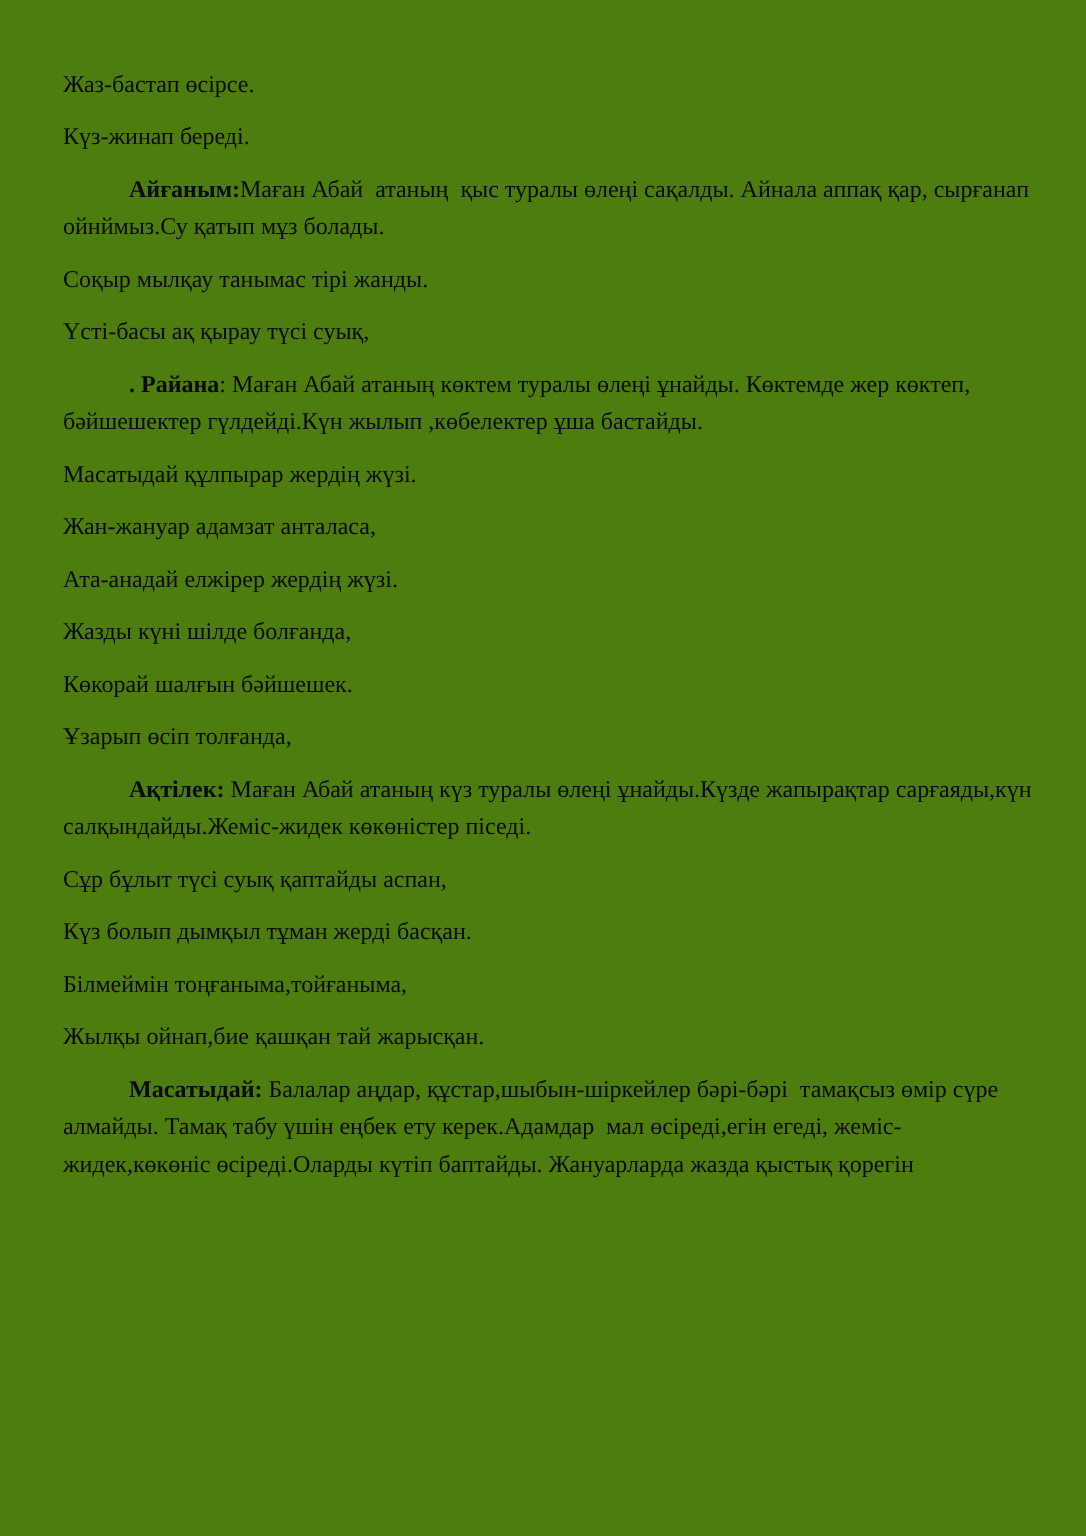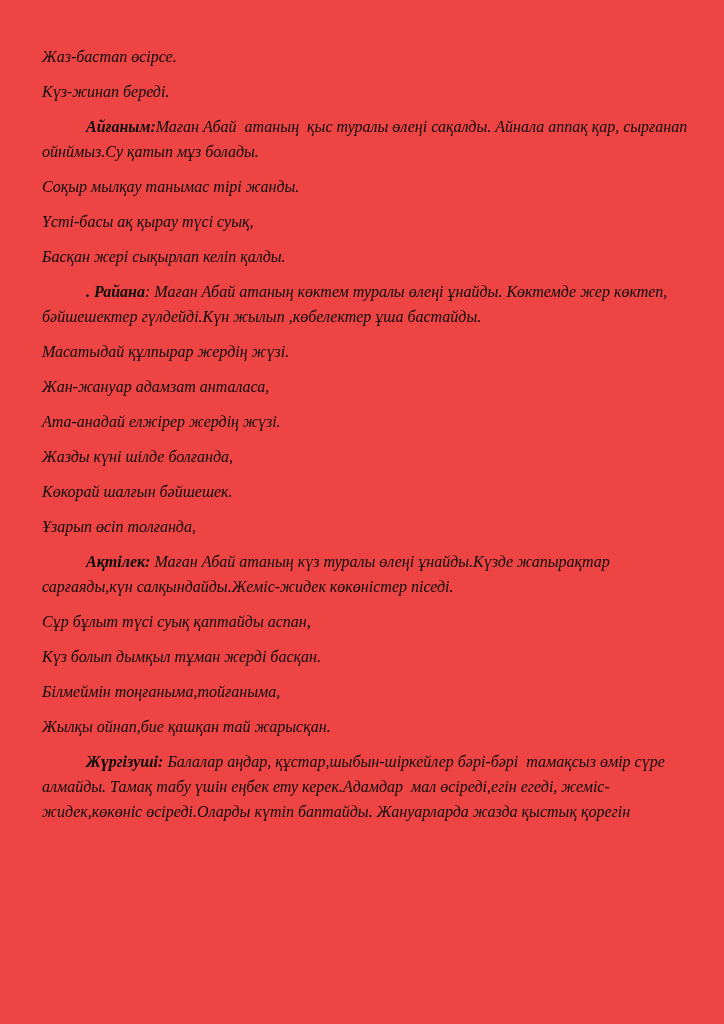--- a/index.html
+++ b/index.html
@@ -4,56 +4,54 @@
 <style>
   html, body {
     margin: 0;
     padding: 0;
     background: #ffffff;
   }
   .page {
     width: 724px;
     height: 1024px;
     box-sizing: border-box;
-    background: #ef4444;
+    background: #4d7c0f;
     color: #0b0b0b;
     padding: 44px 34px 0 42px;
     font-family: "Liberation Serif", "DejaVu Serif", serif;
     font-size: 16px;
     line-height: 25px;
     overflow: hidden;
-    font-style: italic;
   }
   .page p {
     margin: 0 0 10px 0;
     white-space: pre-wrap;
   }
   .page b {
     font-weight: bold;
     margin-left: 44px;
   }
 </style>
 </head>
 <body>
 
 <div class="page">
   <div>
       <p><span>Жаз-бастап өсірсе.</span></p>
       <p><span>Күз-жинап береді.</span></p>
       <p><b>Айғаным:</b><span>Маған Абай  атаның  қыс туралы өлеңі сақалды. Айнала аппақ қар, сырғанап ойнймыз.Су қатып мұз болады.</span></p>
       <p><span>Соқыр мылқау танымас тірі жанды.</span></p>
       <p><span>Үсті-басы ақ қырау түсі суық,</span></p>
-      <p><span>Басқан жері сықырлап келіп қалды.</span></p>
       <p><b>. Райана</b><span>: Маған Абай атаның көктем туралы өлеңі ұнайды. Көктемде жер көктеп, бәйшешектер гүлдейді.Күн жылып ,көбелектер ұша бастайды.</span></p>
       <p><span>Масатыдай құлпырар жердің жүзі.</span></p>
       <p><span>Жан-жануар адамзат анталаса,</span></p>
       <p><span>Ата-анадай елжірер жердің жүзі.</span></p>
       <p><span>Жазды күні шілде болғанда,</span></p>
       <p><span>Көкорай шалғын бәйшешек.</span></p>
       <p><span>Ұзарып өсіп толғанда,</span></p>
       <p><b>Ақтілек:</b><span> Маған Абай атаның күз туралы өлеңі ұнайды.Күзде жапырақтар сарғаяды,күн салқындайды.Жеміс-жидек көкөністер піседі.</span></p>
       <p><span>Сұр бұлыт түсі суық қаптайды аспан,</span></p>
       <p><span>Күз болып дымқыл тұман жерді басқан.</span></p>
       <p><span>Білмеймін тоңғаныма,тойғаныма,</span></p>
       <p><span>Жылқы ойнап,бие қашқан тай жарысқан.</span></p>
-      <p><b>Жүргізуші:</b><span> Балалар аңдар, құстар,шыбын-шіркейлер бәрі-бәрі  тамақсыз өмір сүре алмайды. Тамақ табу үшін еңбек ету керек.Адамдар  мал өсіреді,егін егеді, жеміс-жидек,көкөніс өсіреді.Оларды күтіп баптайды. Жануарларда жазда қыстық қорегін</span></p>
+      <p><b>Масатыдай:</b><span> Балалар аңдар, құстар,шыбын-шіркейлер бәрі-бәрі  тамақсыз өмір сүре алмайды. Тамақ табу үшін еңбек ету керек.Адамдар  мал өсіреді,егін егеді, жеміс-жидек,көкөніс өсіреді.Оларды күтіп баптайды. Жануарларда жазда қыстық қорегін</span></p>
     </div>
 </div>
 
 </body></html>

